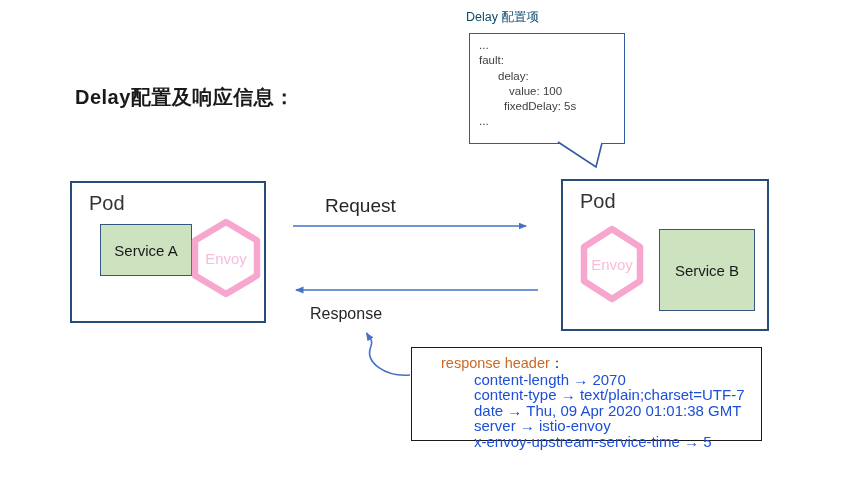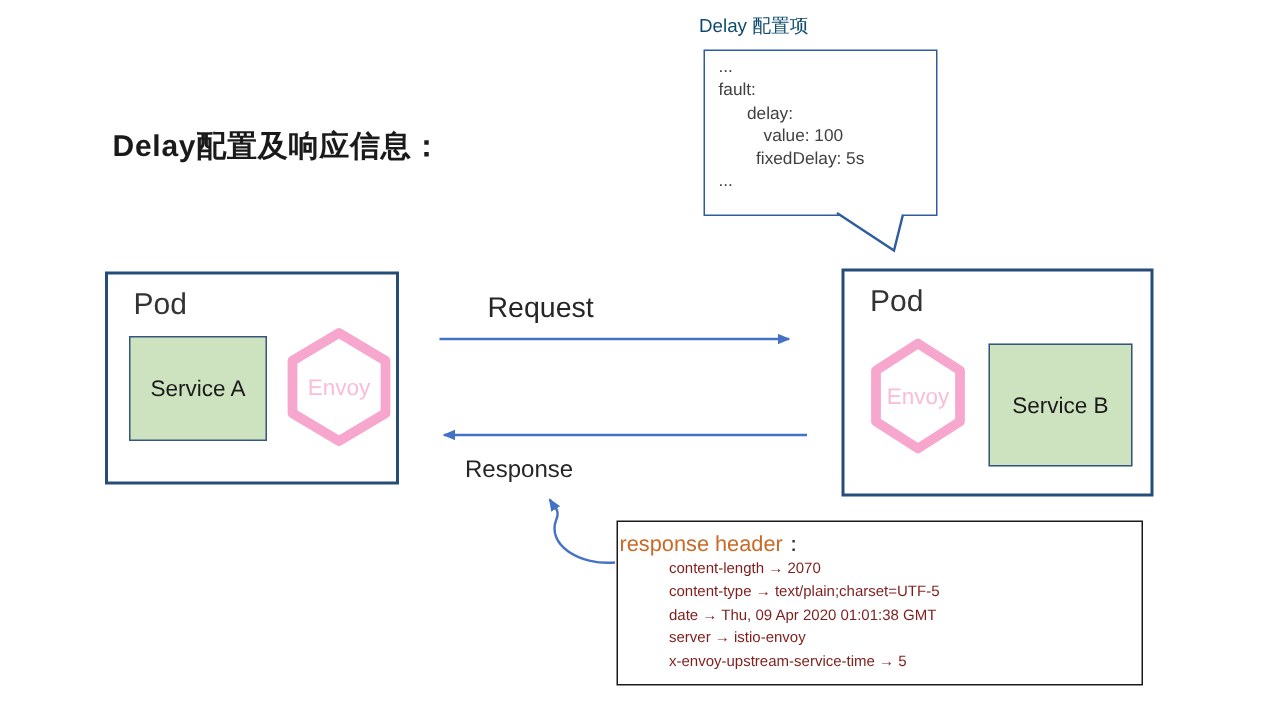--- a/index.html
+++ b/index.html
@@ -37,47 +37,47 @@
   .pod-left  { left:70px;  top:181px; width:196px; height:142px; }
   .pod-right { left:561px; top:179px; width:208px; height:152px; }
   .pod-label { position:absolute; left:17px; top:9px; font-size:20px; color:#333; }
 
   .service {
     position:absolute; box-sizing:border-box;
     background:#cde3bf; border:1.4px solid #35567e;
     display:flex; align-items:center; justify-content:center;
     font-size:15px; color:#1a1a1a;
   }
-  .service-a { left:14px; top:41px; width:92px; height:70px; }
+  .service-a { left:28px; top:41px; width:92px; height:52px; }
   .service-b { left:96px; top:48px; width:96px; height:82px; }
 
   .hex-wrap { position:absolute; }
   .hex-a { left:118px; top:35px; width:72px; height:80px; }
   .hex-b { left:16px;  top:44px; width:66px; height:78px; }
   .hex-wrap svg { display:block; width:100%; height:100%; }
   .hex-label {
     position:absolute; inset:0; display:flex; align-items:center; justify-content:center;
     color:#f9bcd9; font-size:15px;
   }
 
   
   .flow-label { position:absolute; color:#262626; }
   .request-label  { left:325px; top:195px; font-size:19px; }
   .response-label { left:310px; top:305px; font-size:16px; }
 
   
   .resp-box {
-    position:absolute; left:411px; top:347px; width:351px; height:110px;
+    position:absolute; left:411px; top:347px; width:351px; height:94px;
     box-sizing:border-box; border:1.5px solid #1a1a1a; background:#fff;
-    padding:6px 0 0 1px; z-index:1;
+    padding:6px 0 0 29px; z-index:1;
   }
   .resp-heading { font-size:14.5px; color:#c96a28; line-height:18px; }
   .resp-colon { color:#333333; }
   .resp-line {
-    margin-left:33px; font-size:10px; color:#7f1d1d; line-height:15.4px;
+    margin-left:33px; font-size:15px; color:#1d4ed8; line-height:15.4px;
   }
 
   
   .connector-layer {
     position:absolute; left:0; top:0; width:857px; height:484px;
     z-index:5; pointer-events:none;
   }
 </style>
 </head>
 <body>
@@ -119,21 +119,21 @@
   </div>
 
   <div class="flow-label request-label">Request</div>
   <div class="flow-label response-label">Response</div>
 
   <div class="resp-box">
     <div class="resp-heading">
       <span>response header</span><span class="resp-colon">：</span>
     </div>
     <div class="resp-line">content-length → 2070</div>
-    <div class="resp-line">content-type → text/plain;charset=UTF-5</div>
+    <div class="resp-line">content-type → text/plain;charset=UTF-7</div>
     <div class="resp-line">date → Thu, 09 Apr 2020 01:01:38 GMT</div>
     <div class="resp-line">server → istio-envoy</div>
     <div class="resp-line">x-envoy-upstream-service-time → 5</div>
   </div>
 
   <svg class="connector-layer" viewBox="0 0 857 484">
     <defs>
       <marker id="arrowBlue" markerWidth="9" markerHeight="8" refX="7.5" refY="3.5" orient="auto" markerUnits="userSpaceOnUse">
         <path d="M0,0 L8.5,3.5 L0,7 Z" fill="#4472c4"></path>
       </marker>

